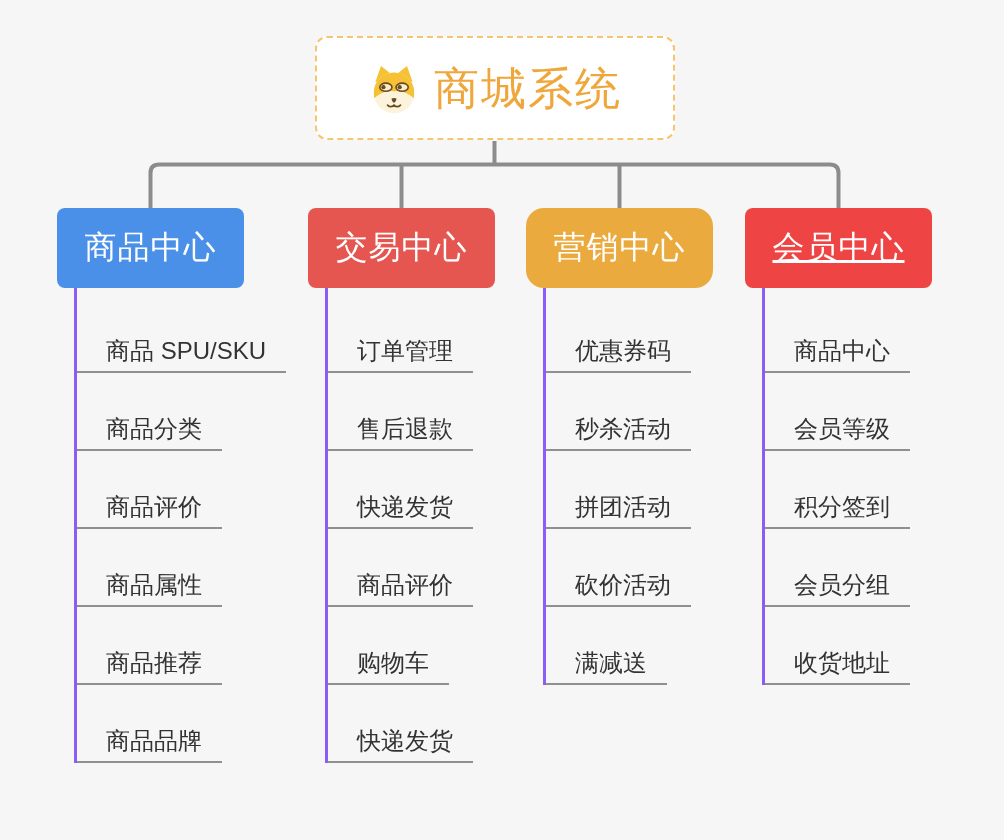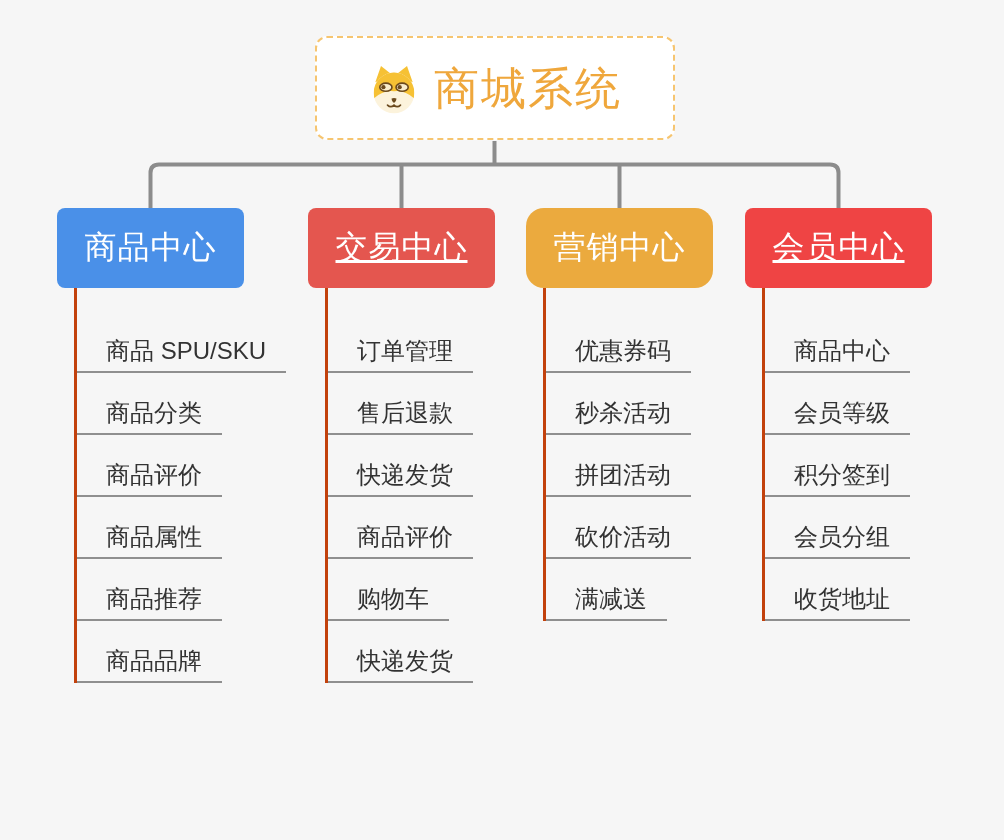--- a/index.html
+++ b/index.html
@@ -33,24 +33,24 @@
   .branch{position:absolute;top:208px;}
   .b0{left:57px}.b1{left:308px}.b2{left:526px}.b3{left:745px}
   .branch-header{
     width:187px;height:80px;box-sizing:border-box;
     border-radius:8px;
     color:#ffffff;font-size:32px;letter-spacing:1px;
     display:flex;align-items:center;justify-content:center;
   }
   .children{
     margin-left:17px;
-    border-left:3px solid #c2410c;
+    border-left:3px solid #8b5cf6;
     width:max-content;
   }
-  .leaf-row{height:62px;display:flex;align-items:flex-end;}
+  .leaf-row{height:78px;display:flex;align-items:flex-end;}
   .leaf-row:first-child{height:85px;}
   .leaf{
     font-size:24px;color:#333333;
     padding:0 20px 6px 29px;
     border-bottom:2px solid #8f8f8f;
     white-space:nowrap;
     line-height:1.15;
   }
 </style>
 </head>
@@ -104,21 +104,21 @@
       <div class="leaf-row">
           <div class="leaf">商品推荐</div>
         </div>
       <div class="leaf-row">
           <div class="leaf">商品品牌</div>
         </div>
     </div>
   </div>
 
   <div class="branch b1">
-    <div class="branch-header" style="background-color: rgb(228, 86, 79); text-decoration: underline;">交易中心</div>
+    <div class="branch-header" style="background-color: rgb(228, 86, 79);">交易中心</div>
     <div class="children">
       <div class="leaf-row">
           <div class="leaf">订单管理</div>
         </div>
       <div class="leaf-row">
           <div class="leaf">售后退款</div>
         </div>
       <div class="leaf-row">
           <div class="leaf">快递发货</div>
         </div>

